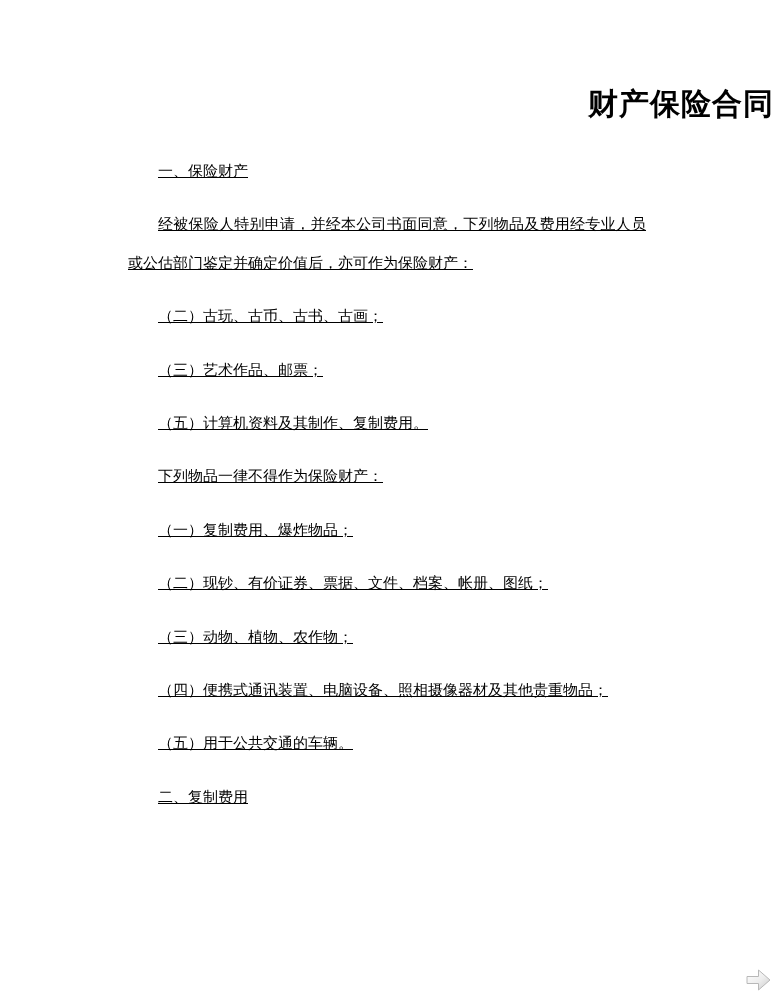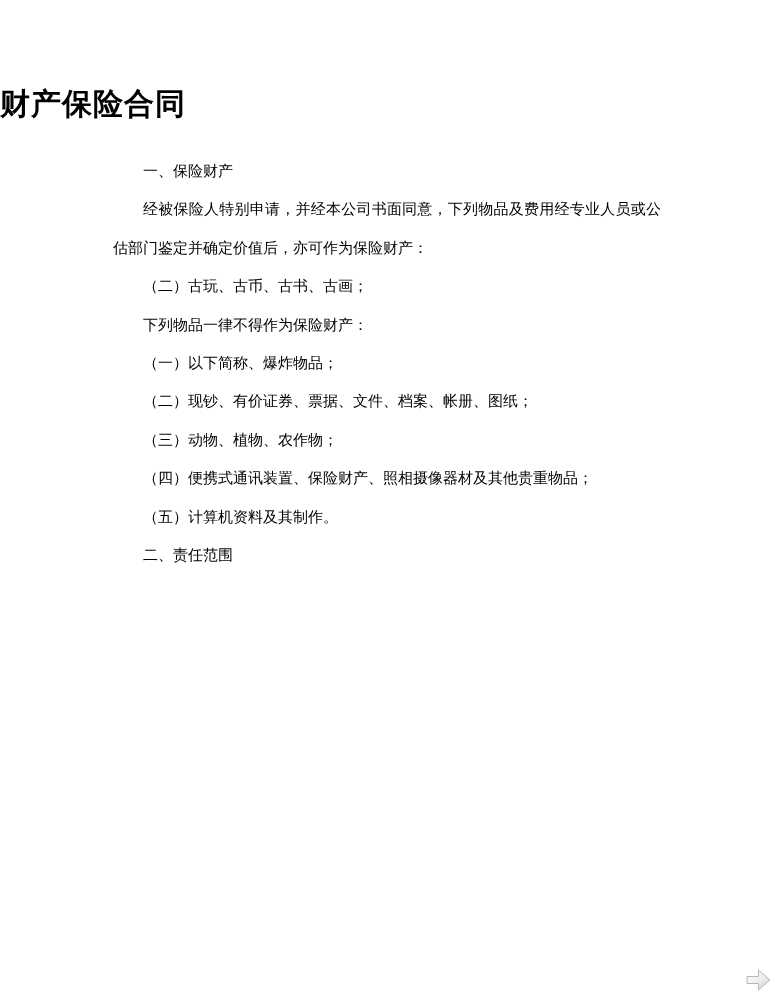--- a/index.html
+++ b/index.html
@@ -12,37 +12,39 @@
     width: 774px;
     height: 1001px;
     background: #ffffff;
     overflow: hidden;
     font-family: "Liberation Sans", "DejaVu Sans", sans-serif;
     color: #000000;
   }
   .doc-title {
     margin: 0;
     padding-top: 84px;
-    text-align: left;
+    text-align: right;
     font-size: 30px;
     line-height: 40px;
     font-weight: bold;
     letter-spacing: 1px;
+    padding-left: 24px;
   }
   .doc-body {
     margin: 28px 113px 0 113px;
     width: 548px;
     font-size: 15px;
     line-height: 38.4px;
     text-align: justify;
   }
   .doc-body p {
-    margin: 0;
+    margin: 15px;
     padding: 0;
     text-indent: 2em;
+    text-decoration: underline;
   }
   .next-arrow {
     position: absolute;
     left: 744px;
     top: 966px;
     width: 28px;
     height: 28px;
     cursor: pointer;
   }
 </style>
@@ -50,27 +52,29 @@
 <body>
 
 <div class="page">
 
   <h1 class="doc-title">财产保险合同</h1>
 
   <div class="doc-body">
     <p>一、保险财产</p>
     <p>经被保险人特别申请，并经本公司书面同意，下列物品及费用经专业人员或公估部门鉴定并确定价值后，亦可作为保险财产：</p>
     <p>（二）古玩、古币、古书、古画；</p>
+    <p>（三）艺术作品、邮票；</p>
+    <p>（五）计算机资料及其制作、复制费用。</p>
     <p>下列物品一律不得作为保险财产：</p>
-    <p>（一）以下简称、爆炸物品；</p>
+    <p>（一）复制费用、爆炸物品；</p>
     <p>（二）现钞、有价证券、票据、文件、档案、帐册、图纸；</p>
     <p>（三）动物、植物、农作物；</p>
-    <p>（四）便携式通讯装置、保险财产、照相摄像器材及其他贵重物品；</p>
-    <p>（五）计算机资料及其制作。</p>
-    <p>二、责任范围</p>
+    <p>（四）便携式通讯装置、电脑设备、照相摄像器材及其他贵重物品；</p>
+    <p>（五）用于公共交通的车辆。</p>
+    <p>二、复制费用</p>
   </div>
 
   <span class="next-arrow">
     <svg width="28" height="28" viewBox="0 0 28 28" xmlns="http://www.w3.org/2000/svg">
       <defs>
         <linearGradient id="arrowGrad" x1="0" y1="0" x2="1" y2="1">
           <stop offset="0" stop-color="#ffffff"></stop>
           <stop offset="0.55" stop-color="#ededed"></stop>
           <stop offset="1" stop-color="#c9c9c9"></stop>
         </linearGradient>

